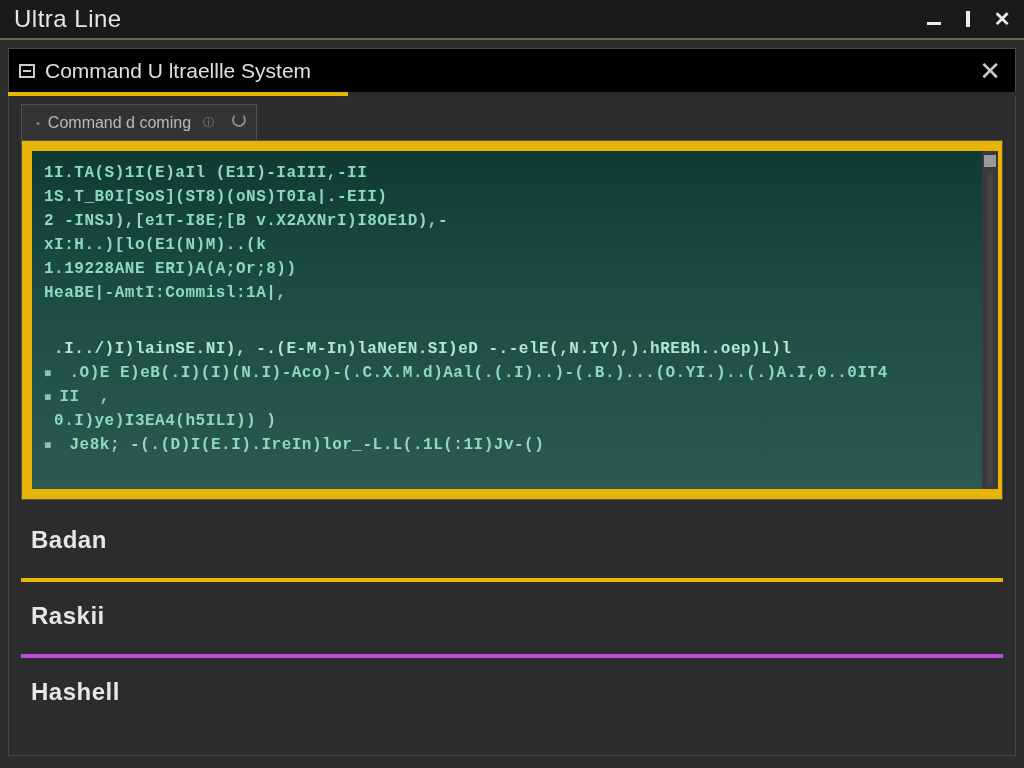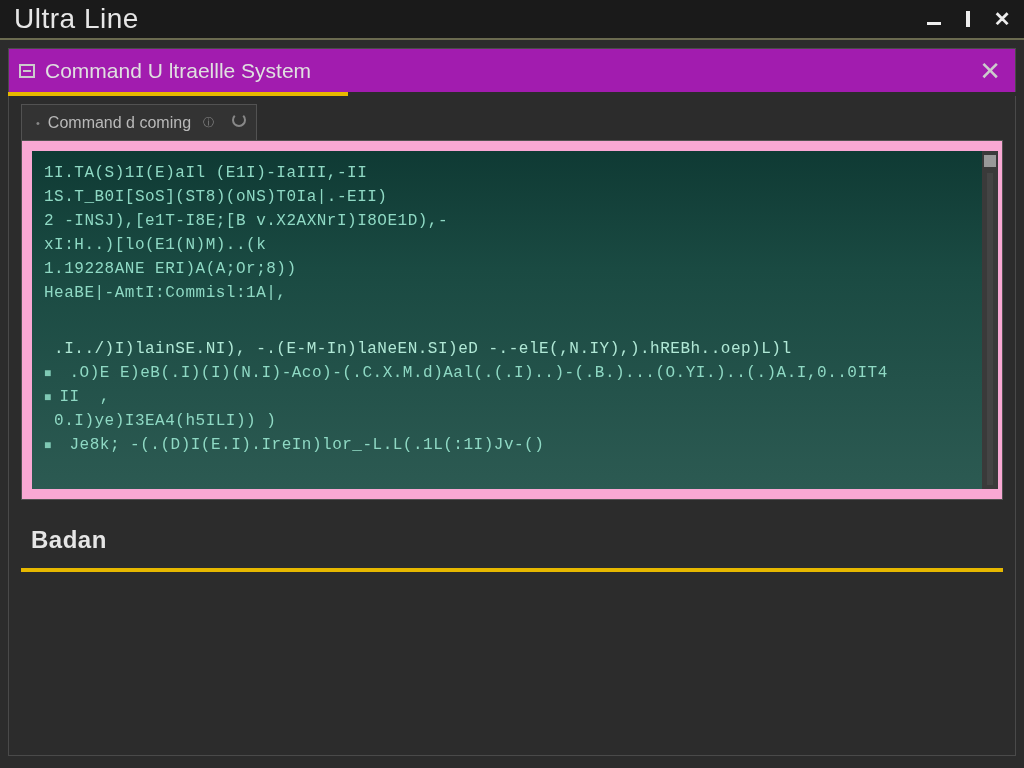--- a/index.html
+++ b/index.html
@@ -10,21 +10,21 @@
     color: #ddd;
   }
   .titlebar {
     height: 38px;
     background: #1a1a1a;
     display: flex;
     align-items: center;
     padding: 0 6px 0 14px;
   }
   .titlebar .title {
-    font-size: 28px;
+    font-size: 24px;
     color: #e6e6e6;
     letter-spacing: 0.5px;
   }
   .titlebar .window-controls {
     margin-left: auto;
     display: flex;
     gap: 18px;
     align-items: center;
     padding-right: 8px;
   }
@@ -39,21 +39,21 @@
   .outer {
     border-top: 2px solid #6b6b50;
     background: #2c2c2c;
     height: 730px;
     padding: 8px 8px 0 8px;
   }
   .panel-header {
     height: 44px;
     display: flex;
     align-items: center;
-    background: #a21caf;
+    background: #000000;
     border: 1px solid #4a4a4a;
     border-bottom: none;
     padding: 0 10px;
   }
   .panel-header .ph-icon {
     width: 16px; height: 14px; border: 2px solid #ccc; margin-right: 10px;
     position: relative;
   }
   .panel-header .ph-icon::after {
     content:""; position:absolute; top:4px; left:2px; right:2px; height:2px; background:#ccc;
@@ -92,24 +92,25 @@
     display:flex; align-items:center; gap:8px;
     position:relative;
   }
   .tab .tab-reload {
     position:absolute; right:10px; top:8px;
     width:14px; height:14px; border:2px solid #888; border-radius:50%;
     border-top-color:transparent;
   }
   .terminal-frame {
     border: 1px solid #525252;
-    background: #f9a8d4;
+    background: #eab308;
     padding: 10px 4px 10px 10px;
     height: 360px;
     display:flex;
+    font-weight:bold;
   }
   .terminal {
     flex: 1;
     background: linear-gradient(180deg, #0f3a34 0%, #1a4a42 35%, #2c5a52 100%);
     font-family: "Consolas", "Courier New", monospace;
     font-size: 16px;
     line-height: 1.5;
     color: #8fd9c4;
     padding: 10px 12px;
     white-space: pre;
@@ -124,21 +125,21 @@
     background: #3a3a3a;
     display:flex; flex-direction:column; align-items:center;
     padding:4px 2px;
   }
   .scroll-thumb-top { width:12px; height:12px; background:#999; margin-bottom:6px; }
   .scroll-track { flex:1; width:6px; background:#444; }
   .list {
     margin-top: 6px;
   }
   .list-item {
-    padding: 20px 8px 14px 10px;
+    padding: 20px 8px 24px 10px;
     font-size: 24px;
     font-weight: 600;
     color: #e6e6e6;
     border-bottom-width: 4px;
     border-bottom-style: solid;
     letter-spacing: 0.5px;
   }
   .accent-yellow { border-bottom-color: #e6b800; }
   .accent-purple { border-bottom-color: #b84fd9; }
   .accent-none   { border-bottom: none; }
@@ -184,16 +185,18 @@
     <div class="terminal-frame">
       <div class="terminal" id="terminal"><span class="tline">1I.TA(S)1I(E)aIl (E1I)-IaIII,-II</span><span class="tline">1S.T_B0I[SoS](ST8)(oNS)T0Ia|.-EII)</span><span class="tline">2 -INSJ),[e1T-I8E;[B v.X2AXNrI)I8OE1D),-</span><span class="tline">xI:H..)[lo(E1(N)M)..(k</span><span class="tline">1.19228ANE ERI)A(A;Or;8))</span><span class="tline"></span><span class="tline">HeaBE|-AmtI:Commisl:1A|,</span><span class="tline thead"> .I../)I)lainSE.NI), -.(E-M-In)laNeEN.SI)eD -.-elE(,N.IY),).hREBh..oep)L)l</span><span class="tline bullet"> .O)E E)eB(.I)(I)(N.I)-Aco)-(.C.X.M.d)Aal(.(.I)..)-(.B.)...(O.YI.)..(.)A.I,0..0IT4</span><span class="tline bullet">II  ,</span><span class="tline"></span><span class="tline"> 0.I)ye)I3EA4(h5ILI)) )</span><span class="tline bullet"> Je8k; -(.(D)I(E.I).IreIn)lor_-L.L(.1L(:1I)Jv-()</span></div>
       <div class="scrollbar">
         <div class="scroll-thumb-top"></div>
         <div class="scroll-track"></div>
       </div>
     </div>
 
     <div class="list" id="list">
         <div class="list-item accent-yellow">Badan</div>
+        <div class="list-item accent-purple">Raskii</div>
+        <div class="list-item accent-none">Hashell</div>
       </div>
 
   </div>
 </div>
 
 </body></html>

